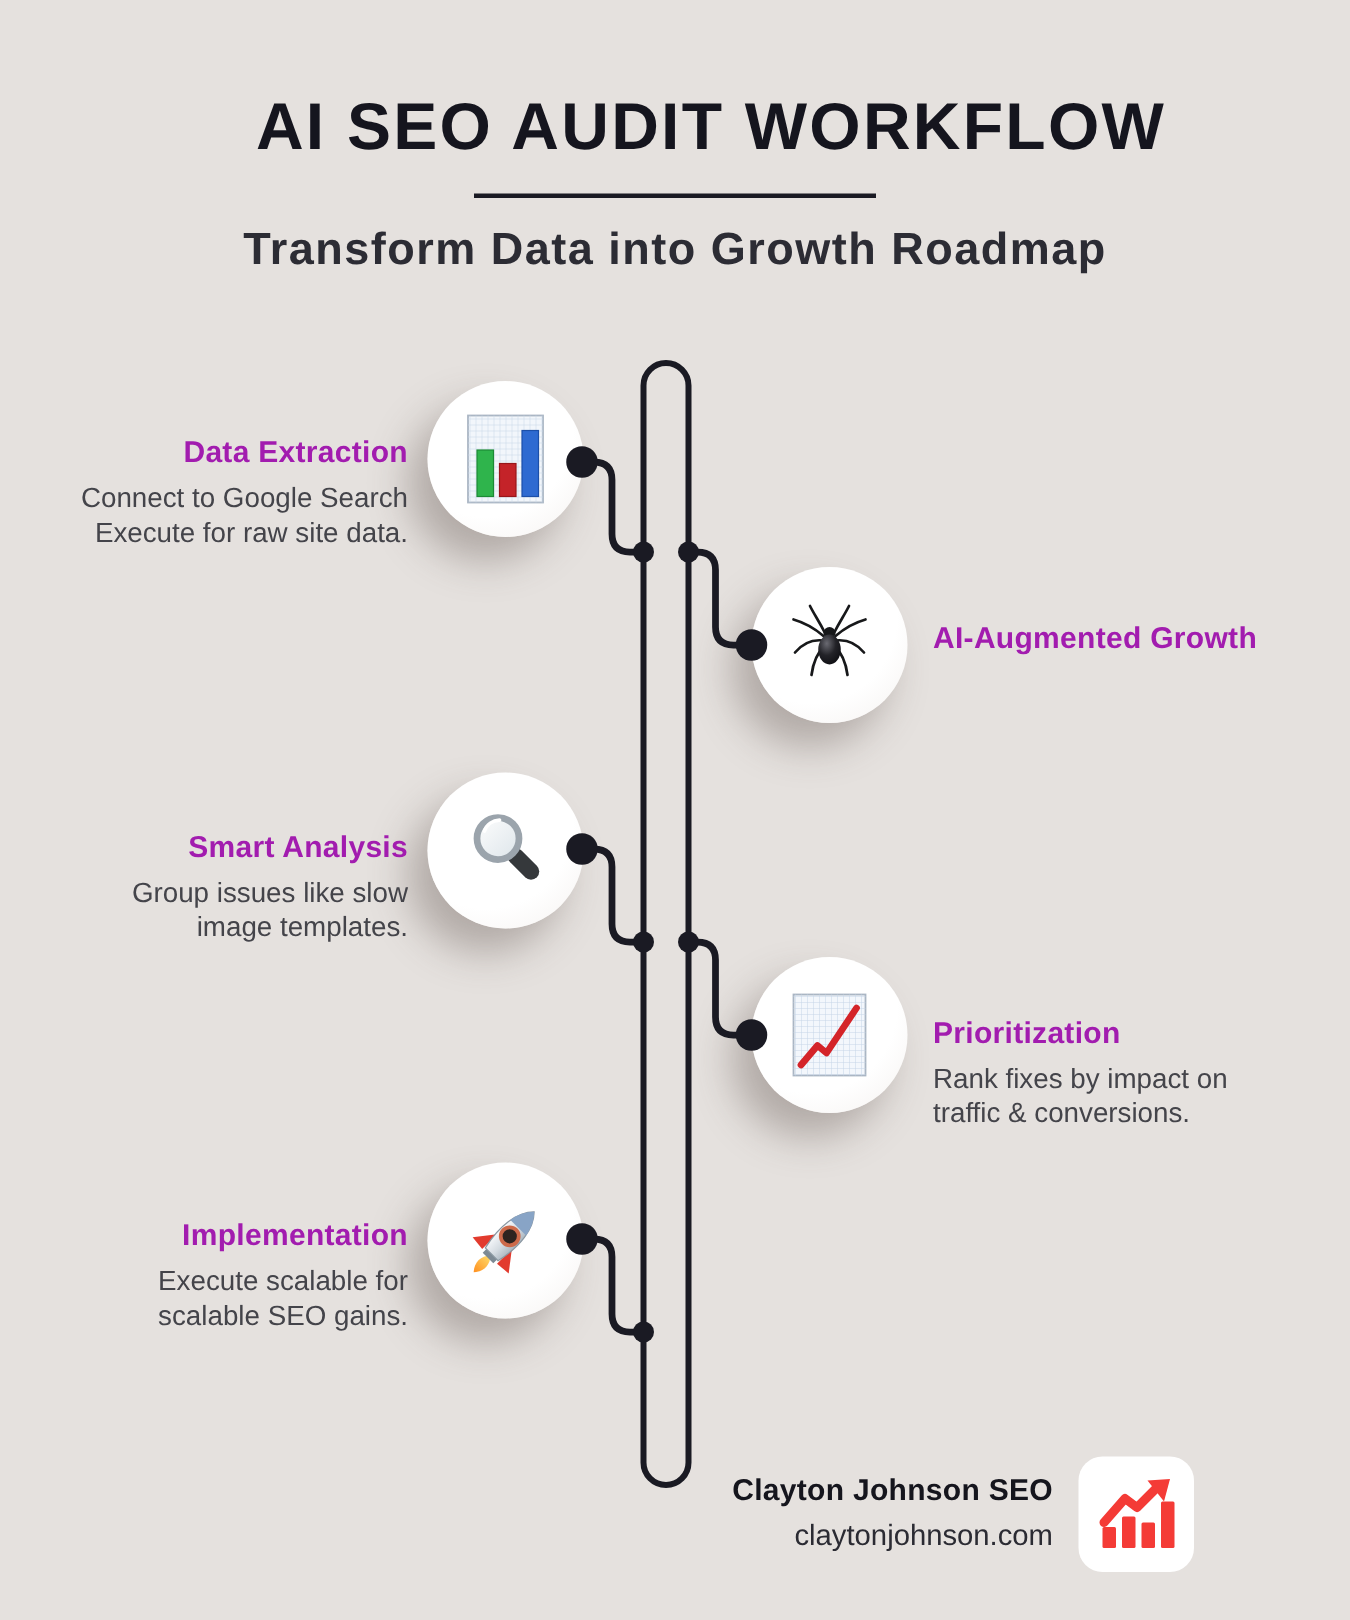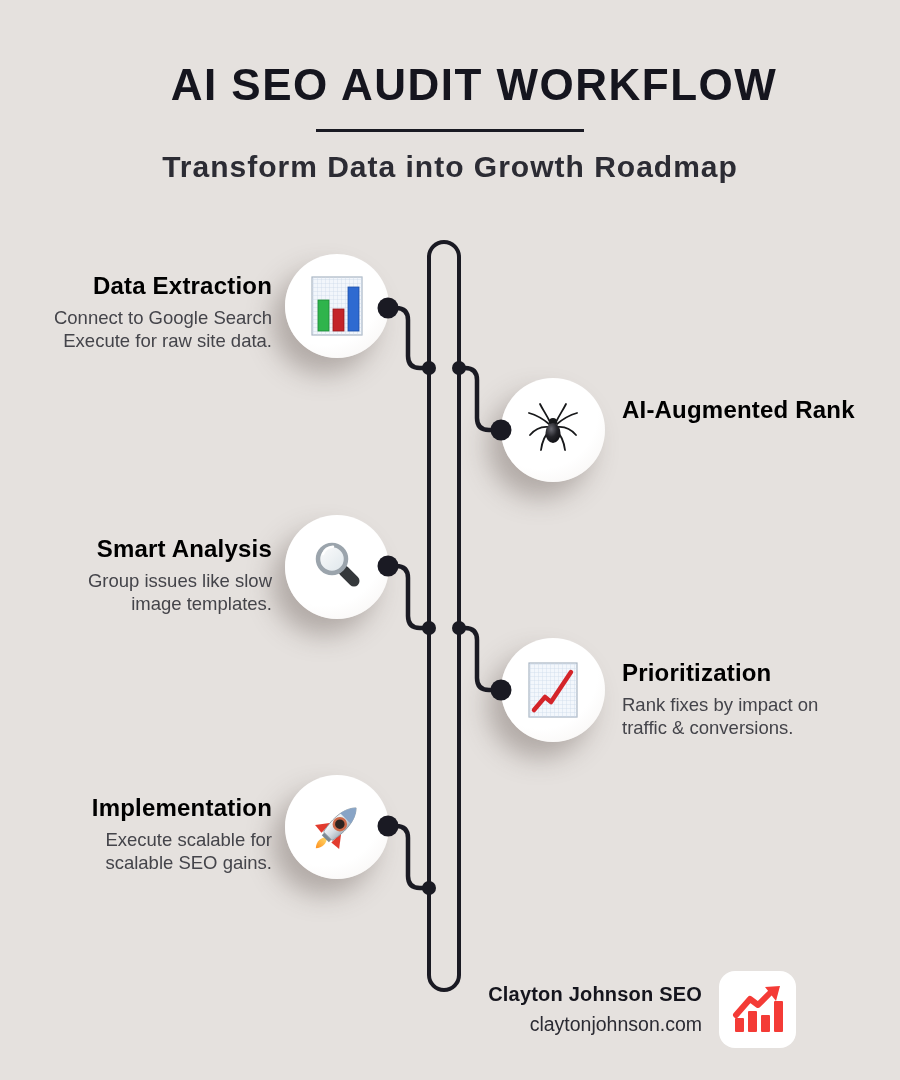--- a/index.html
+++ b/index.html
@@ -29,21 +29,21 @@
   }
   .c1{left:285px;top:254px;}
   .c2{left:501px;top:378px;}
   .c3{left:285px;top:515px;}
   .c4{left:501px;top:638px;}
   .c5{left:285px;top:775px;}
   .step-text{position:absolute;z-index:2;}
   .step-text.left{left:20px;width:252px;text-align:right;}
   .step-text.right{left:622px;width:272px;text-align:left;}
   .s1{top:272px;} .s2{top:396px;} .s3{top:535px;} .s4{top:659px;} .s5{top:794px;}
-  .step-title{font-size:24px;font-weight:800;color:#000000;letter-spacing:.2px;}
+  .step-title{font-size:20px;font-weight:800;color:#a21caf;letter-spacing:.2px;margin-top:19px;}
   .step-desc{margin-top:6px;font-size:18.5px;line-height:23px;color:#44444a;}
   .footer{
     position:absolute;top:971px;right:104px;z-index:2;
     display:flex;align-items:center;gap:17px;
   }
   .footer-textcol{text-align:right;}
   .footer-name{font-size:20px;font-weight:800;color:#15151d;letter-spacing:.2px;}
   .footer-site{margin-top:7px;font-size:19.5px;color:#2b2b33;}
   .footer-logo{
     width:77px;height:77px;background:#ffffff;border-radius:16px;
@@ -173,21 +173,21 @@
 
 <div class="step-text left s1">
   <div class="step-title">Data Extraction</div>
   <div class="step-desc">
     <div>Connect to Google Search</div>
     <div>Execute for raw site data.</div>
   </div>
 </div>
 
 <div class="step-text right s2">
-  <div class="step-title">AI-Augmented Rank</div>
+  <div class="step-title">AI-Augmented Growth</div>
 </div>
 
 <div class="step-text left s3">
   <div class="step-title">Smart Analysis</div>
   <div class="step-desc">
     <div>Group issues like slow</div>
     <div>image templates.</div>
   </div>
 </div>
 

